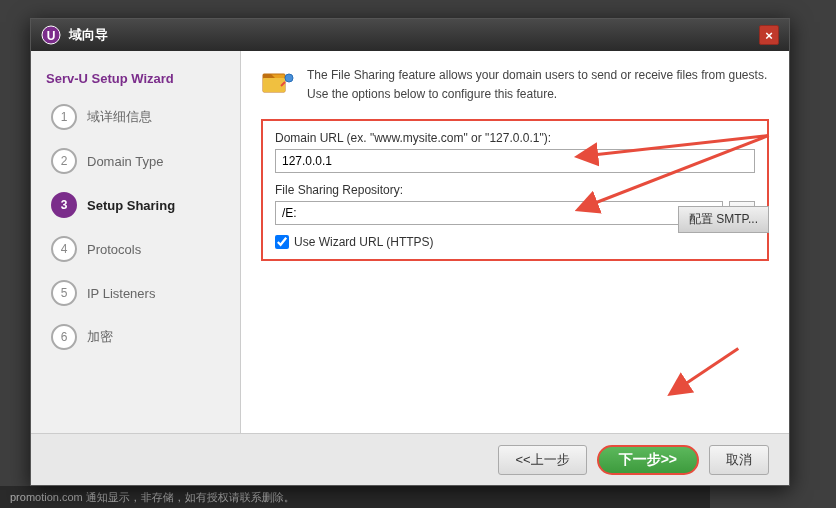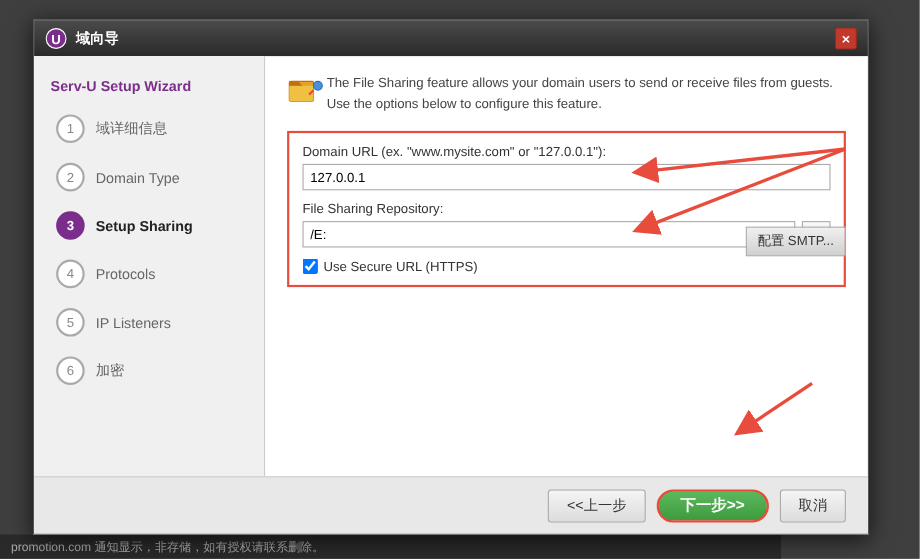--- a/index.html
+++ b/index.html
@@ -153,20 +153,21 @@
       padding: 15px 20px;
       display: flex;
       flex-direction: column;
       position: relative;
     }
 
     .feature-desc {
       display: flex;
       align-items: flex-start;
       margin-bottom: 15px;
+      gap: 10px;
     }
     .feature-icon {
       width: 36px;
       height: 36px;
       flex-shrink: 0;
     }
     .feature-text {
       color: #444;
       font-size: 12px;
       line-height: 1.6;
@@ -374,21 +375,21 @@
         <div class="config-label">File Sharing Repository:</div>
         <div class="repo-row">
           <input class="repo-input" type="text" value="/E:" style="">
           <button class="repo-browse-btn">
             <span>📂</span>
           </button>
         </div>
 
         <div class="checkbox-row">
           <input type="checkbox" id="secureUrl" checked="" style="">
-          <label class="checkbox-label" for="secureUrl">Use Secure URL (HTTPS)</label>
+          <label class="checkbox-label" for="secureUrl">Use Wizard URL (HTTPS)</label>
         </div>
       </div>
 
       <button class="smtp-btn">配置 SMTP...</button>
 
       <svg class="arrows-overlay" viewBox="0 0 540 350">
 
         <defs>
           <marker id="arrowhead1" markerWidth="8" markerHeight="8" refX="4" refY="4" orient="auto">
             <polygon points="0,0 8,4 0,8" fill="#e74c3c"></polygon>

